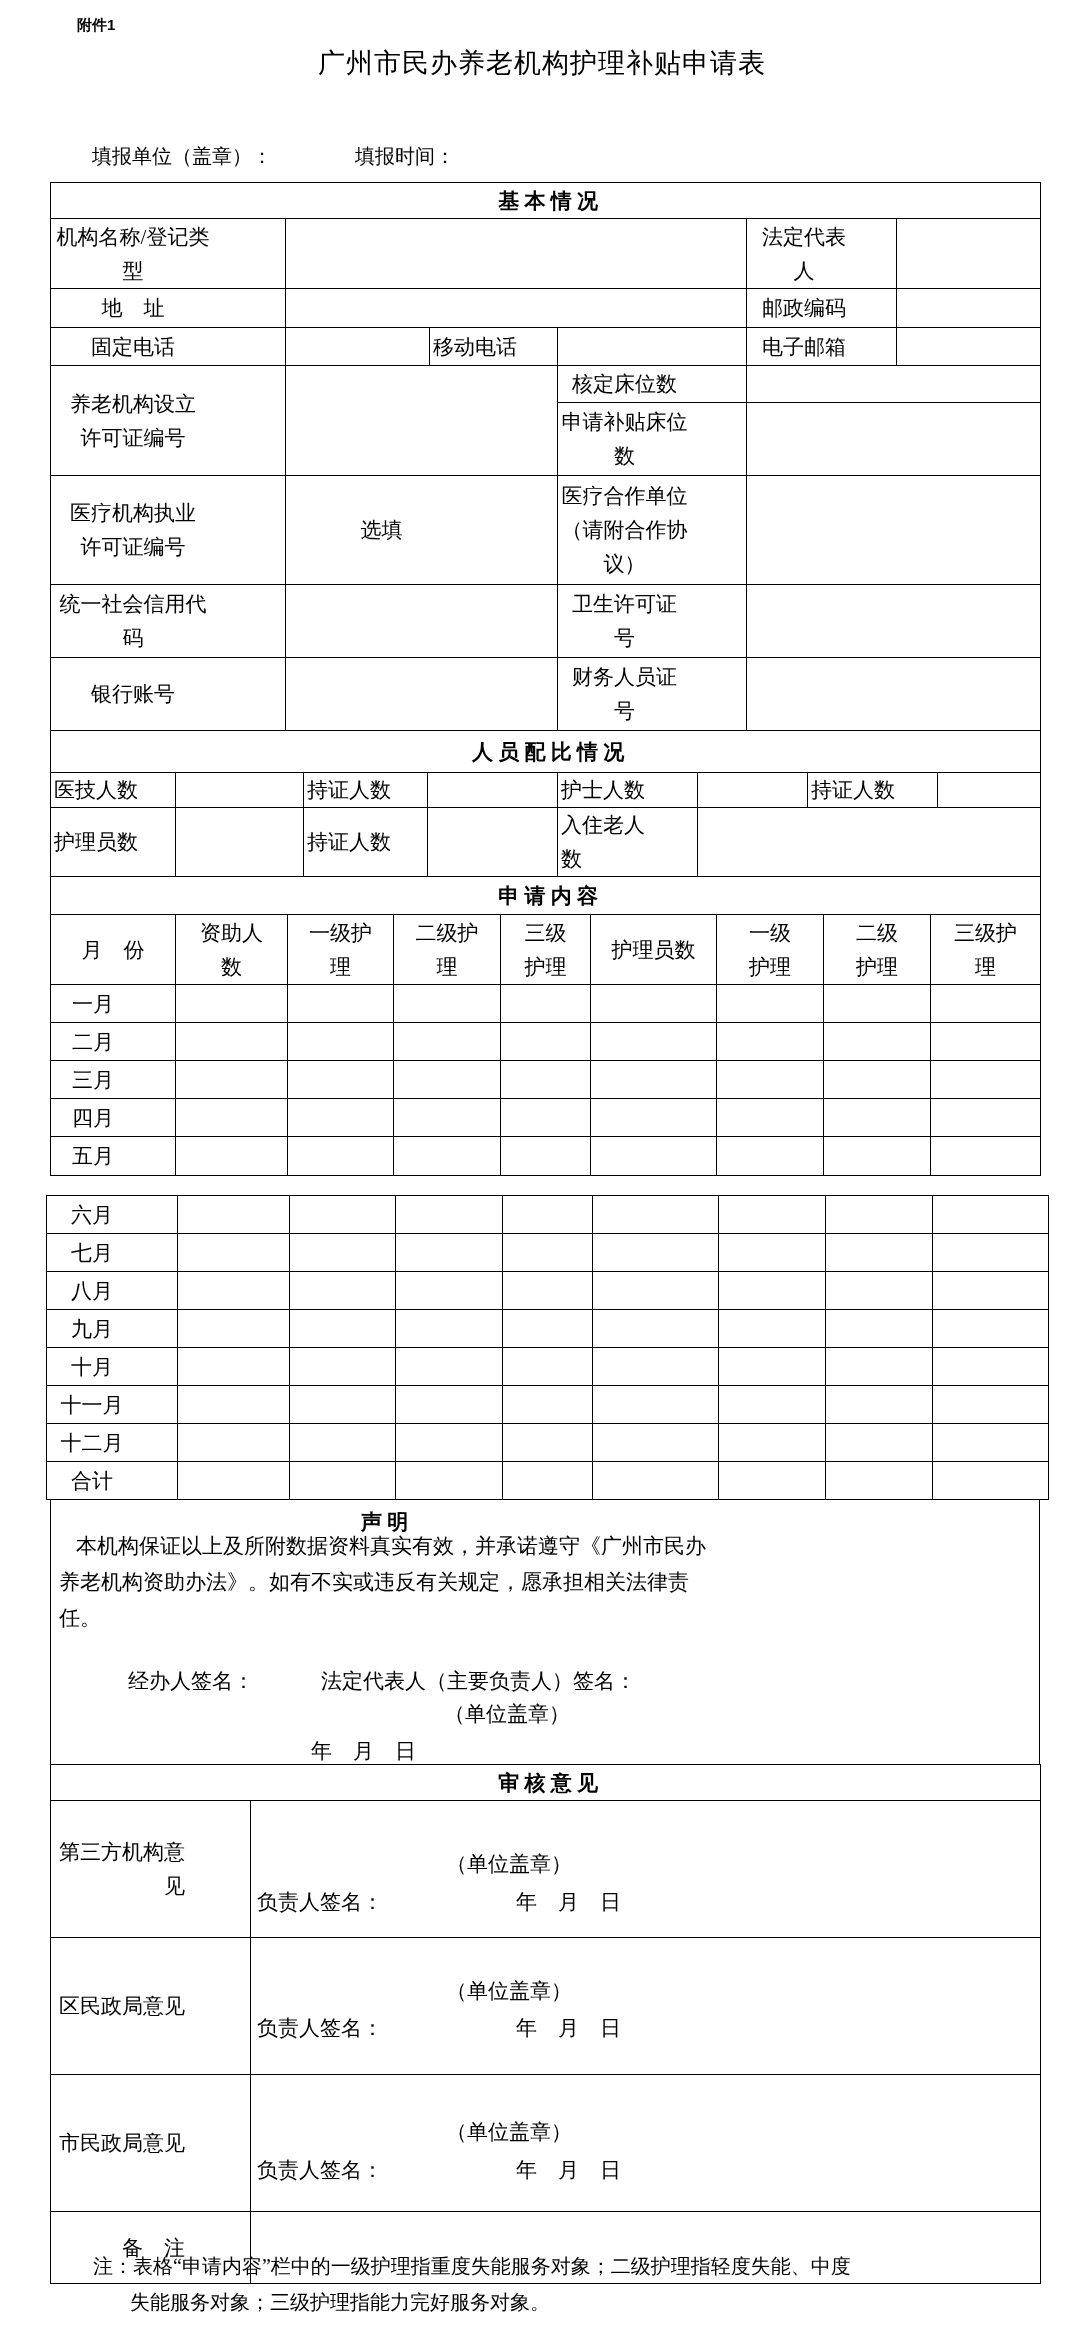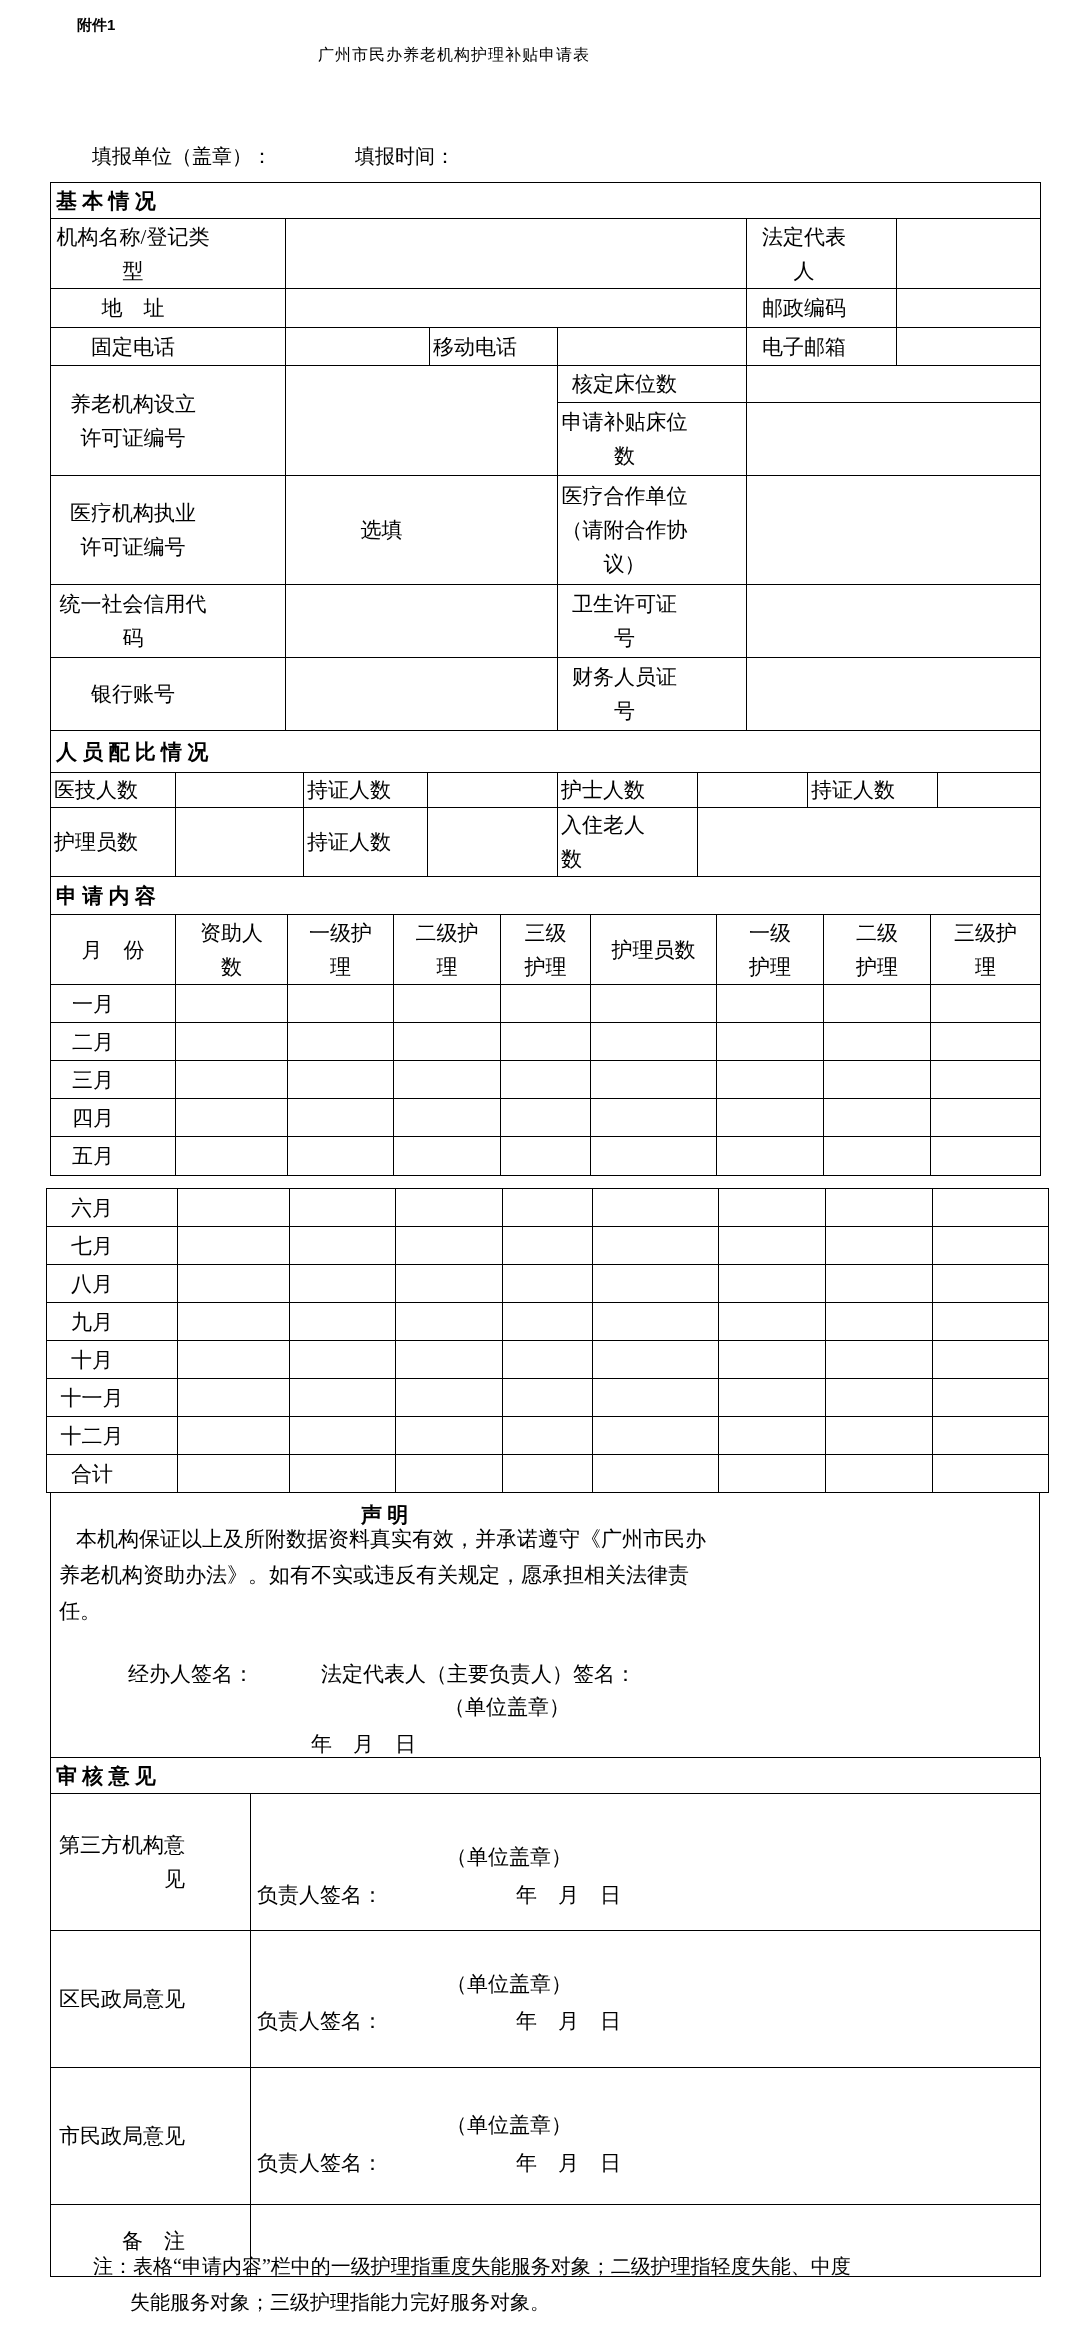--- a/index.html
+++ b/index.html
@@ -3,37 +3,37 @@
 <meta charset="utf-8">
 <style>
   html,body{margin:0;padding:0;background:#ffffff;}
   body{
     width:1075px;height:2329px;position:relative;
     font-family:"Liberation Serif","DejaVu Serif",serif;
     color:#000;
   }
   .abs{position:absolute;}
   .attachment{left:77px;top:16px;font-size:15px;font-weight:bold;font-family:"Liberation Sans","DejaVu Sans",sans-serif;}
-  .title{left:318px;top:45px;font-size:16px;letter-spacing:1px;}
+  .title{left:318px;top:45px;font-size:27px;letter-spacing:1px;}
   .fill-line{top:143px;font-size:20px;}
   .fill-unit{left:92px;}
   .fill-time{left:355px;}
 
   .form-wrap{position:absolute;left:50px;top:182px;width:1002px;}
   table{border-collapse:collapse;table-layout:fixed;width:990px;}
   table.seg2{width:1002px;margin-left:-4px;}
   td{
     border:1px solid #000;padding:0;
     font-size:21px;line-height:34px;
     text-align:center;vertical-align:middle;
     white-space:pre-line;overflow:hidden;
   }
   .stack{margin-top:-1px;}
-  .gap-above{margin-top:12px;}
-  .sec-td{text-align:left;font-weight:bold;padding-left:5px;font-size:21px;}
+  .gap-above{margin-top:19px;}
+  .sec-td{text-align:center;font-weight:bold;padding-left:5px;font-size:21px;}
   .pr70{padding-right:70px;}
   .pr55{padding-right:55px;}
   .pr35{padding-right:35px;}
   .pr80{padding-right:80px;}
   .pr40{padding-right:40px;}
   .pr65{padding-right:65px;text-align:right;}
   .tl{text-align:left;padding-left:3px;}
 
   .decl-box{
     position:relative;width:988px;height:264px;

